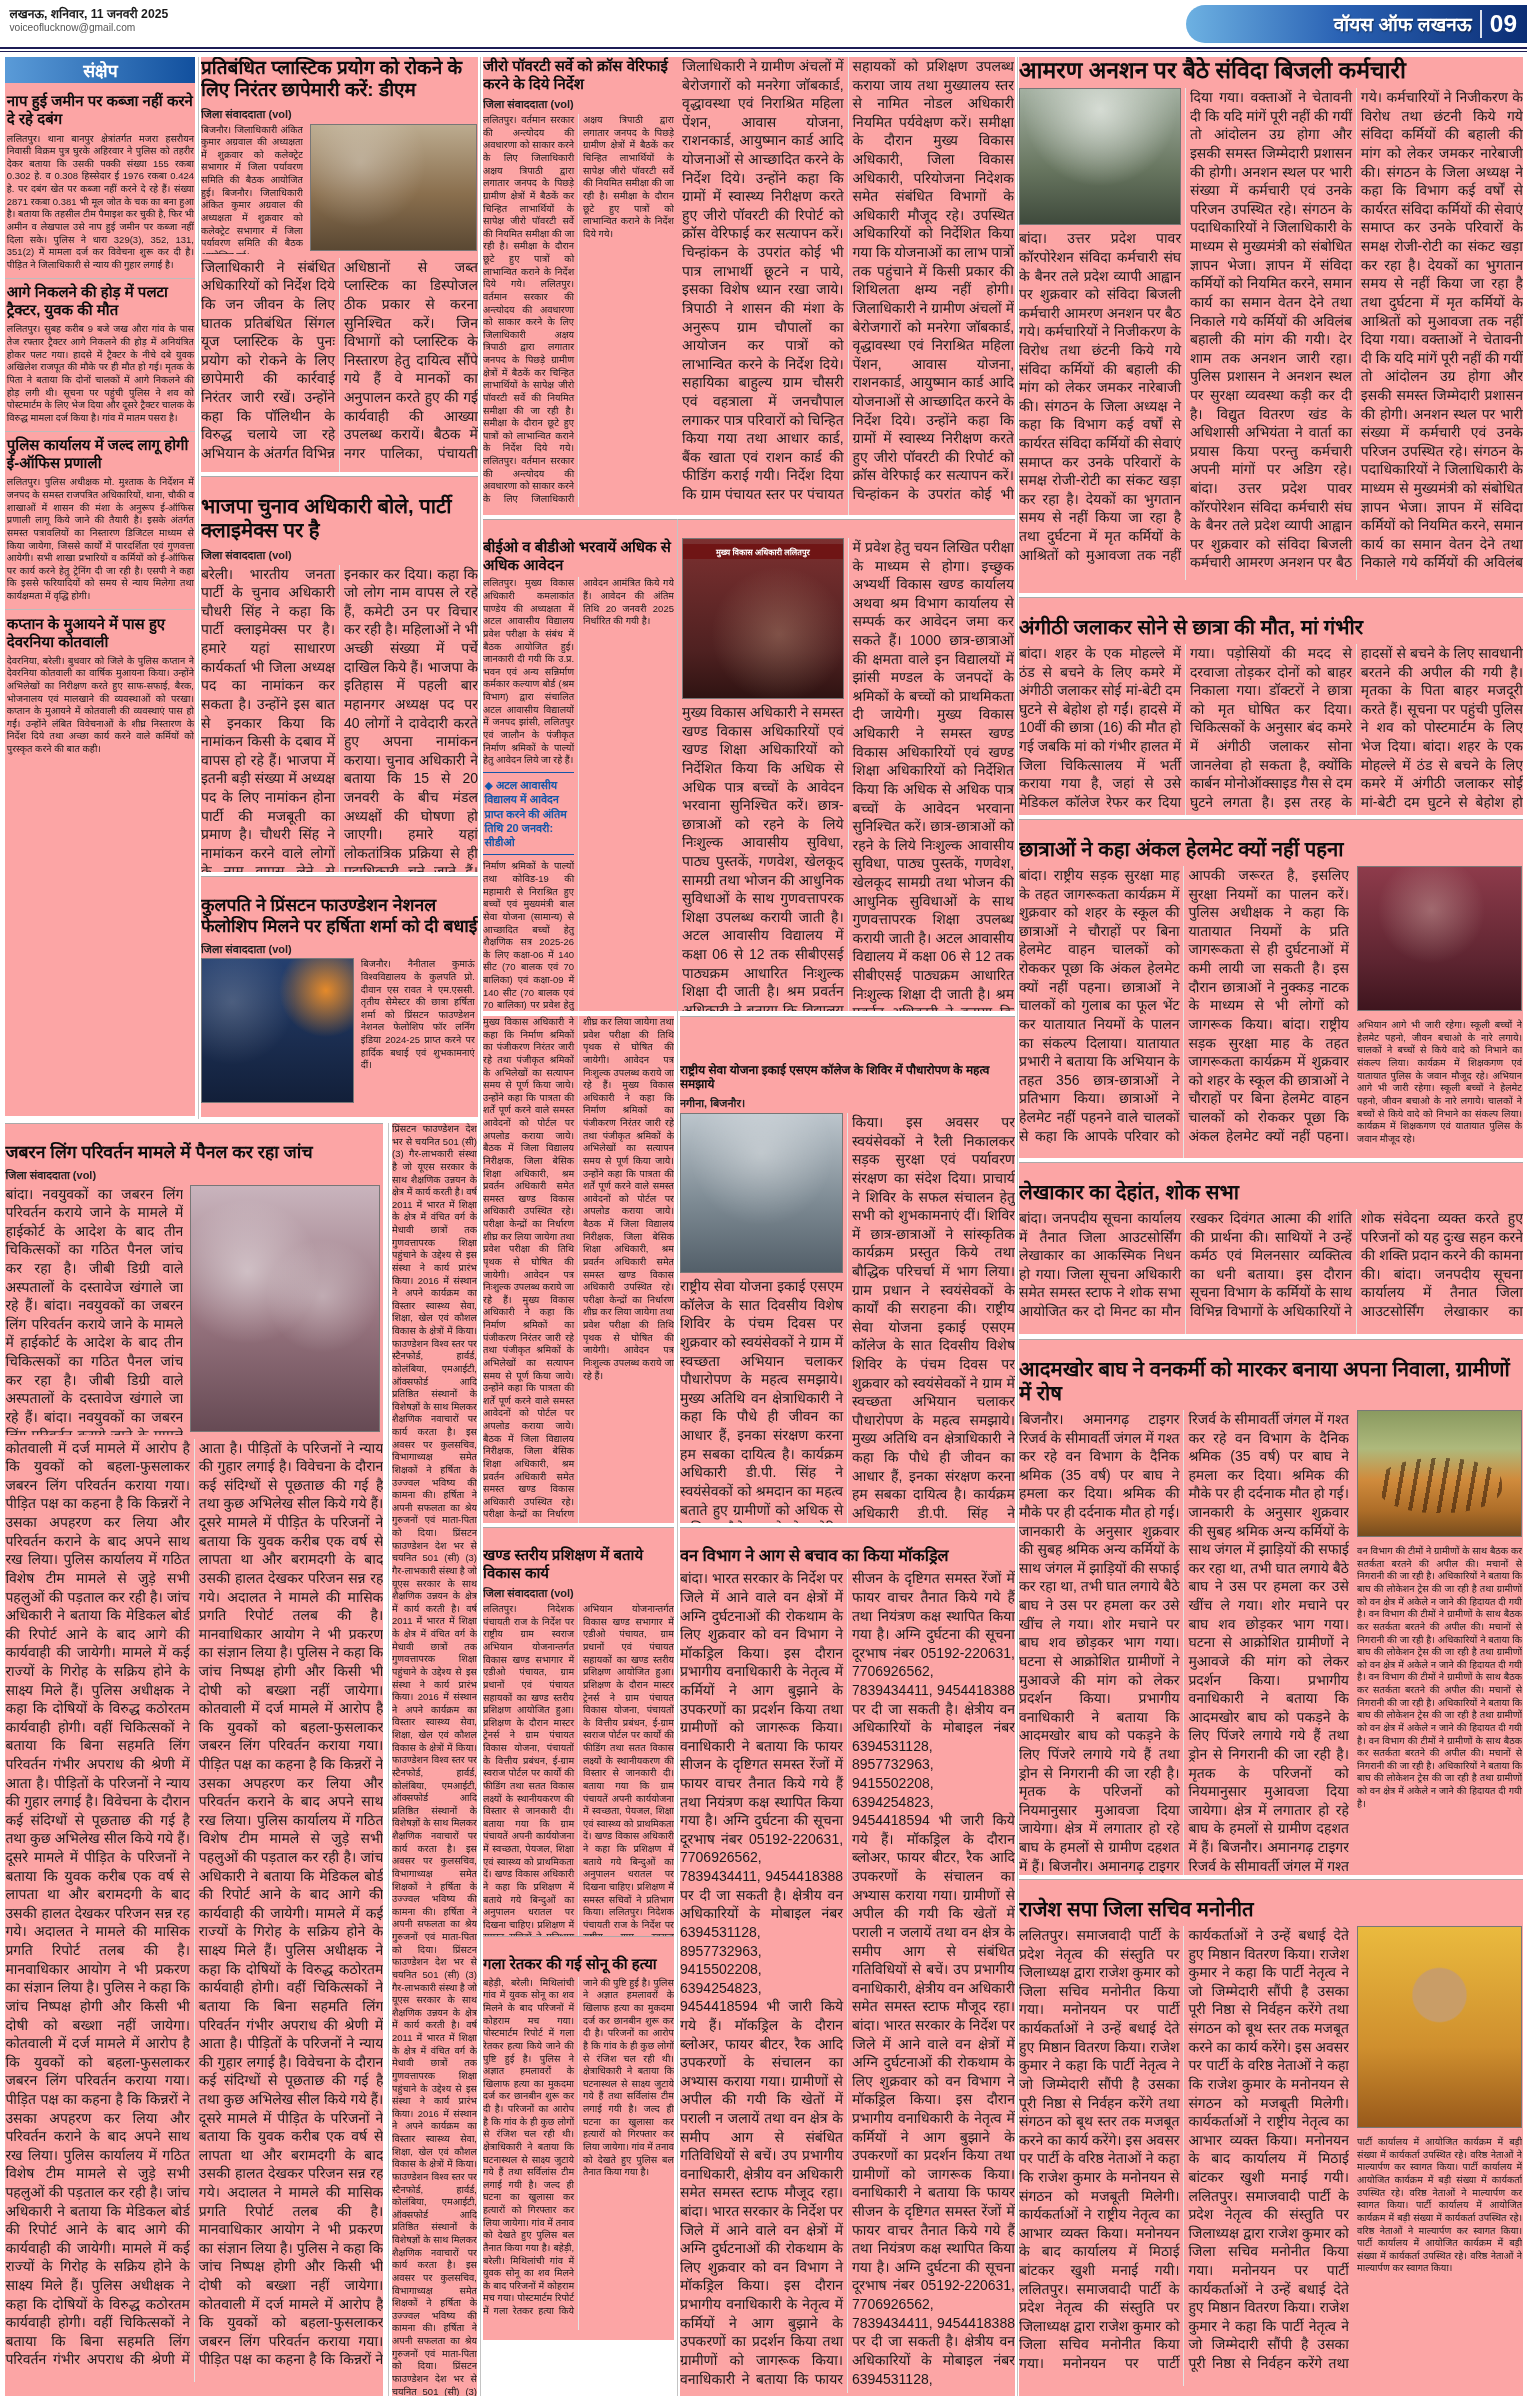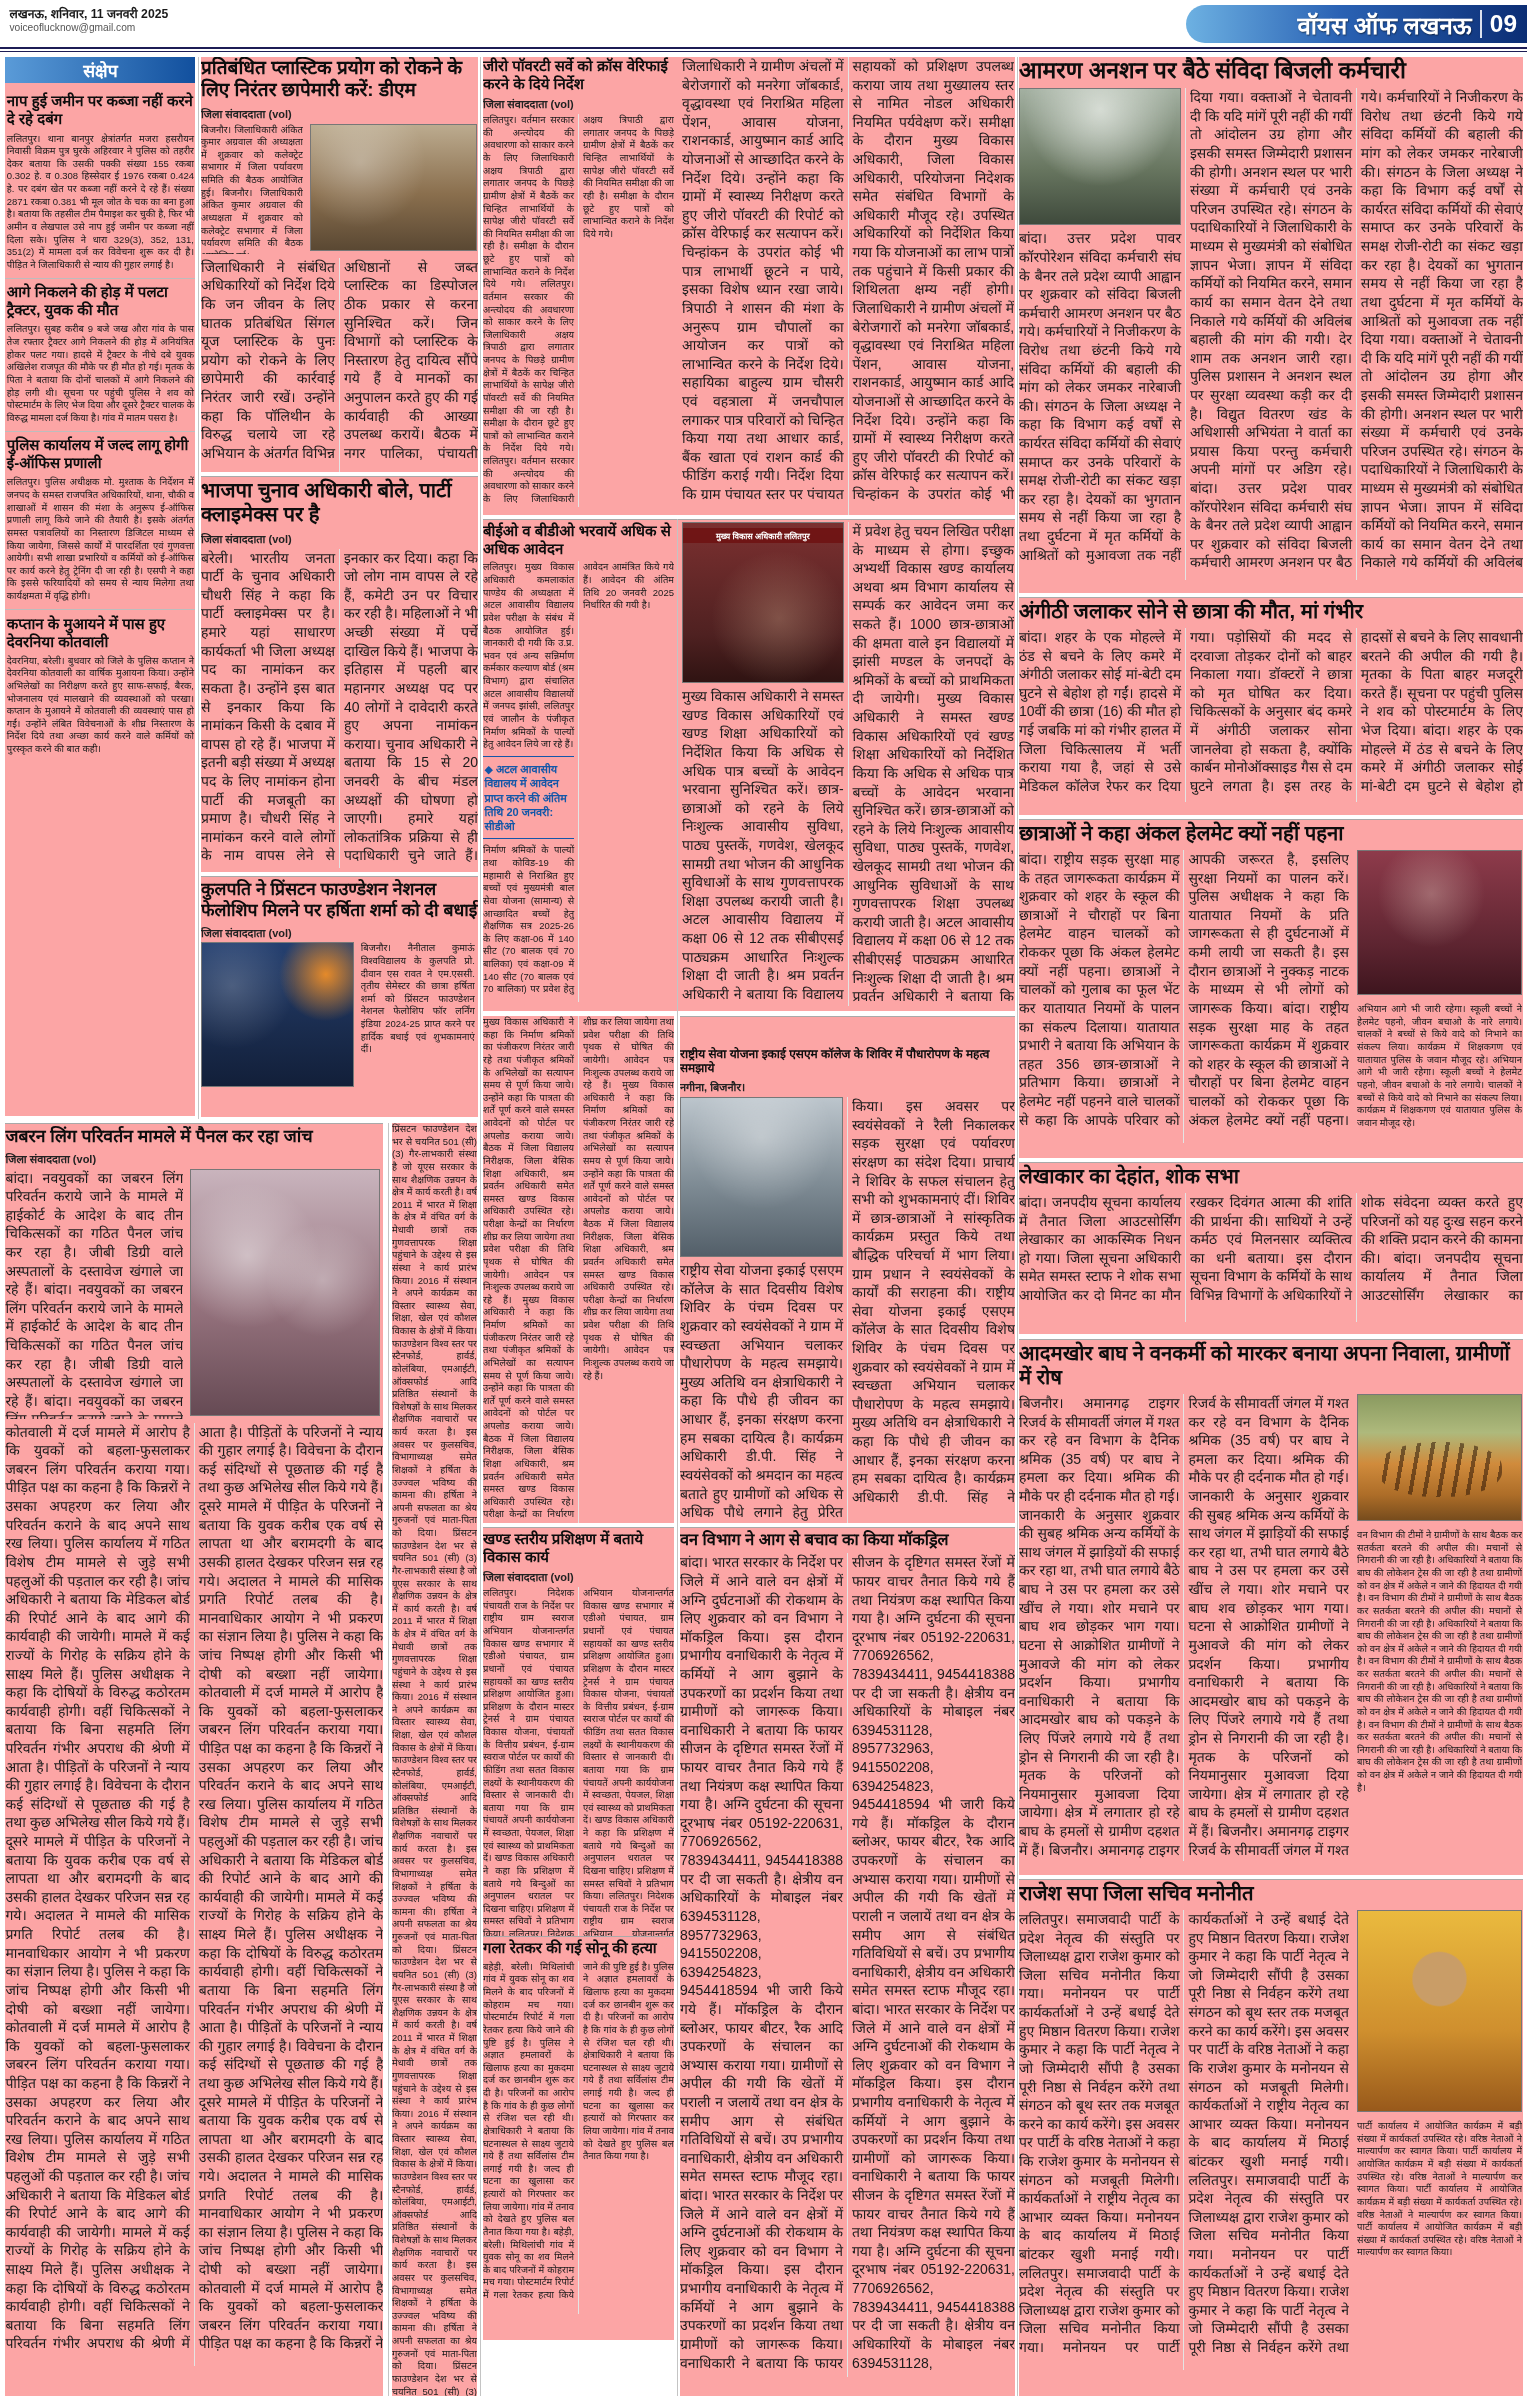--- a/index.html
+++ b/index.html
@@ -13,28 +13,28 @@
   .header{position:absolute;left:0;top:0;width:1528px;height:53px;}
   .date-block{position:absolute;left:9.5px;top:6.8px;line-height:1.25;}
   .date-line{font-size:12.2px;font-weight:bold;color:#1a1a1a;}
   .email{font-size:10.2px;color:#555;}
   .districts{position:absolute;left:122px;top:5.4px;width:732px;text-align:center;
     font-size:30px;font-weight:bold;color:#101010;letter-spacing:0.7px;}
   .masthead{position:absolute;right:0;top:5.4px;height:38px;width:342px;
     background:linear-gradient(90deg,#6db1e2 0%,#2a62b4 45%,#0b2d74 100%);
     border-radius:20.3px 0 0 20.3px;display:flex;align-items:center;justify-content:flex-end;
     padding-right:11px;box-sizing:border-box;}
-  .mh-title{font-size:24px;font-weight:bold;color:#ffffff;text-shadow:0.7px 0.7px 1.4px rgba(0,0,0,.5);}
+  .mh-title{font-size:19px;font-weight:bold;color:#ffffff;text-shadow:0.7px 0.7px 1.4px rgba(0,0,0,.5);}
   .mh-page{font-size:24.4px;font-weight:bold;color:#ffffff;border-left:2px solid rgba(255,255,255,.85);
     padding-left:8.1px;margin-left:8.1px;}
   .header-rule{position:absolute;left:0;top:47px;width:1528px;height:4.7px;
     border-top:2.7px solid #1c1c55;border-bottom:0.7px solid #1c1c55;box-sizing:border-box;}
   
   .art{position:absolute;overflow:hidden;box-sizing:border-box;background:#fca5a5;}
-  .rt{border-top:0.7px solid #a9a9a9;padding-top:2px;}
+  .rt{border-top:0.7px solid #a9a9a9;padding-top:18px;}
   .hl{font-weight:bold;line-height:1.18;color:#0d0d0d;margin:0 0 4.1px 0;}
   .byline{font-weight:bold;font-size:11px;color:#222;margin:0 0 2.7px 0;}
   .body{font-size:14px;line-height:1.33;text-align:justify;color:#1b1b1b;margin:0;}
   .sm{font-size:9.5px;}
   .cols2{column-count:2;column-gap:8.8px;column-rule:0.7px solid #e4e4e4;column-fill:auto;overflow:hidden;}
   .cols3{column-count:3;column-gap:8.8px;column-rule:0.7px solid #e4e4e4;column-fill:auto;overflow:hidden;}
   .row{display:flex;gap:6.8px;overflow:hidden;margin-bottom:4.1px;}
   .flexwrap{display:flex;gap:8.1px;overflow:hidden;}
   .sidecol{display:flex;flex-direction:column;gap:4.1px;overflow:hidden;flex-shrink:0;}
   

